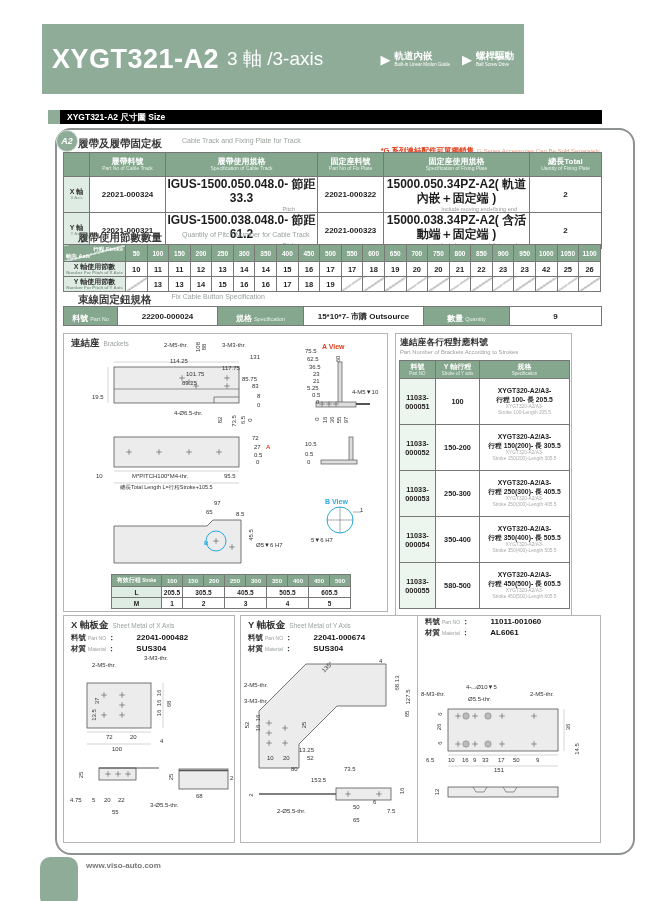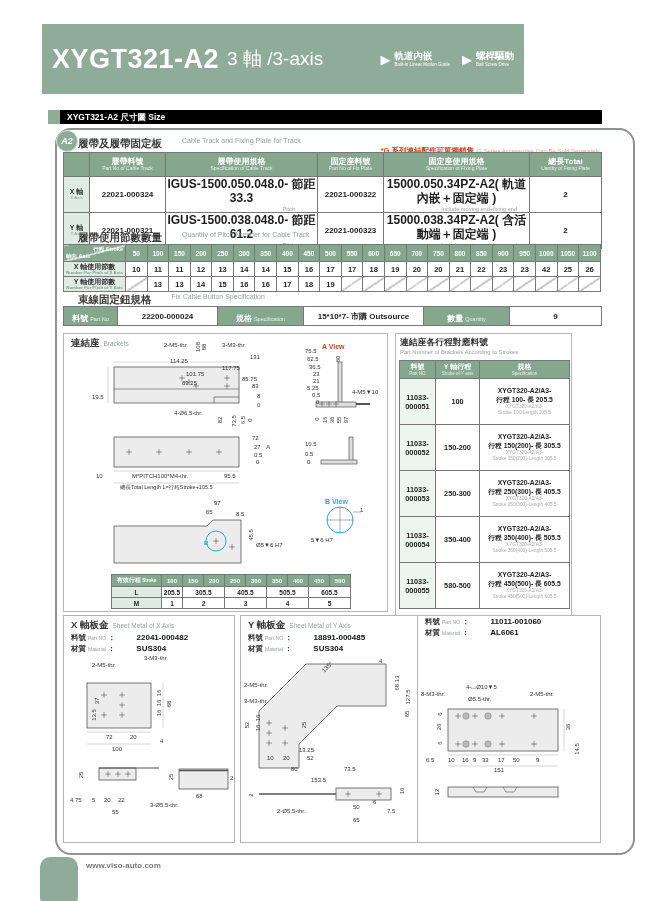--- a/index.html
+++ b/index.html
@@ -590,21 +590,21 @@
 
 <div class="dbox abs" style="left:240px;top:615px;width:188px;height:228px;">
   <div class="box-head">
     <span class="zh">Y 軸板金</span>
     <span class="en">Sheet Metal of Y Axis</span>
   </div>
   <div class="meta">
     <span class="zh">料號</span>
       <span class="en">Part NO</span>
       <span class="zh">：</span>
-      <span class="v">18891-000485</span>
+      <span class="v">22041-000674</span>
   </div>
   <div class="meta">
     <span class="zh">材質</span>
       <span class="en">Material</span>
       <span class="zh">：</span>
       <span class="v">SUS304</span>
   </div>
   <div class="draw">
     <svg width="172" height="228" viewBox="0 0 172 228">
       <path d="M18,95 L65,48 H145 V90 H96 L58,128 V152 H18 Z" fill="#ECECEC" stroke="#555" stroke-width="0.8"></path>

